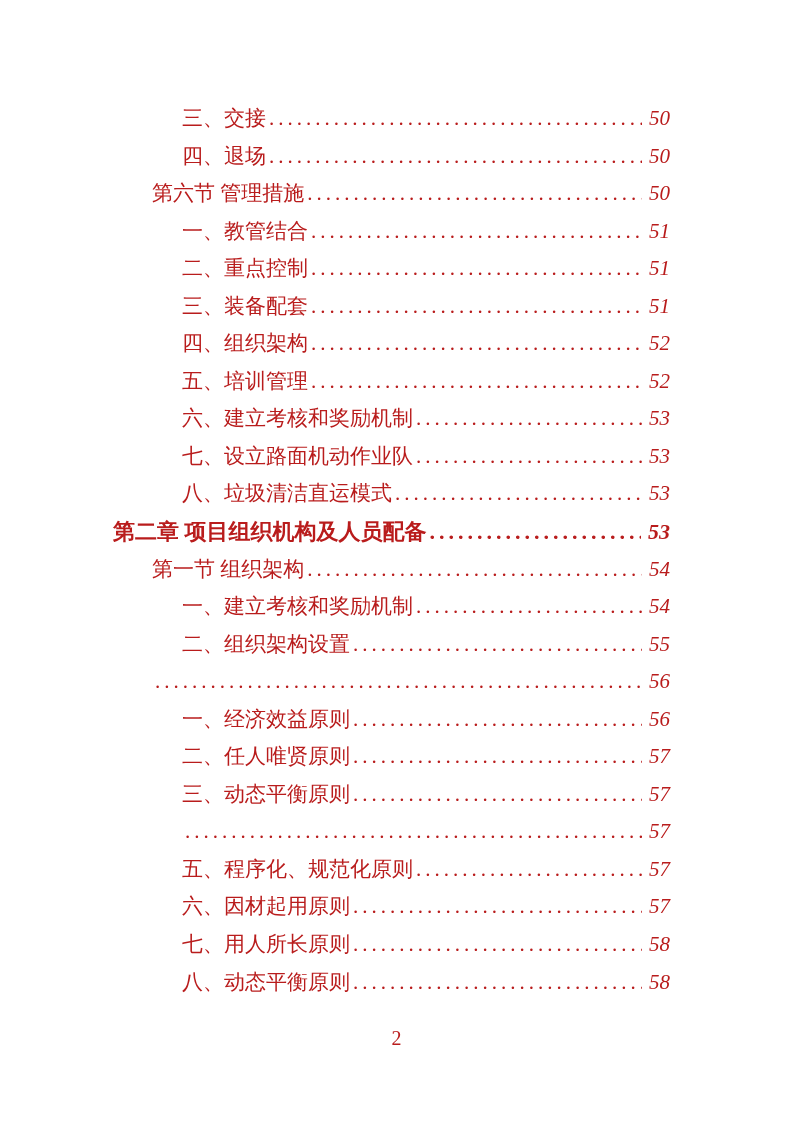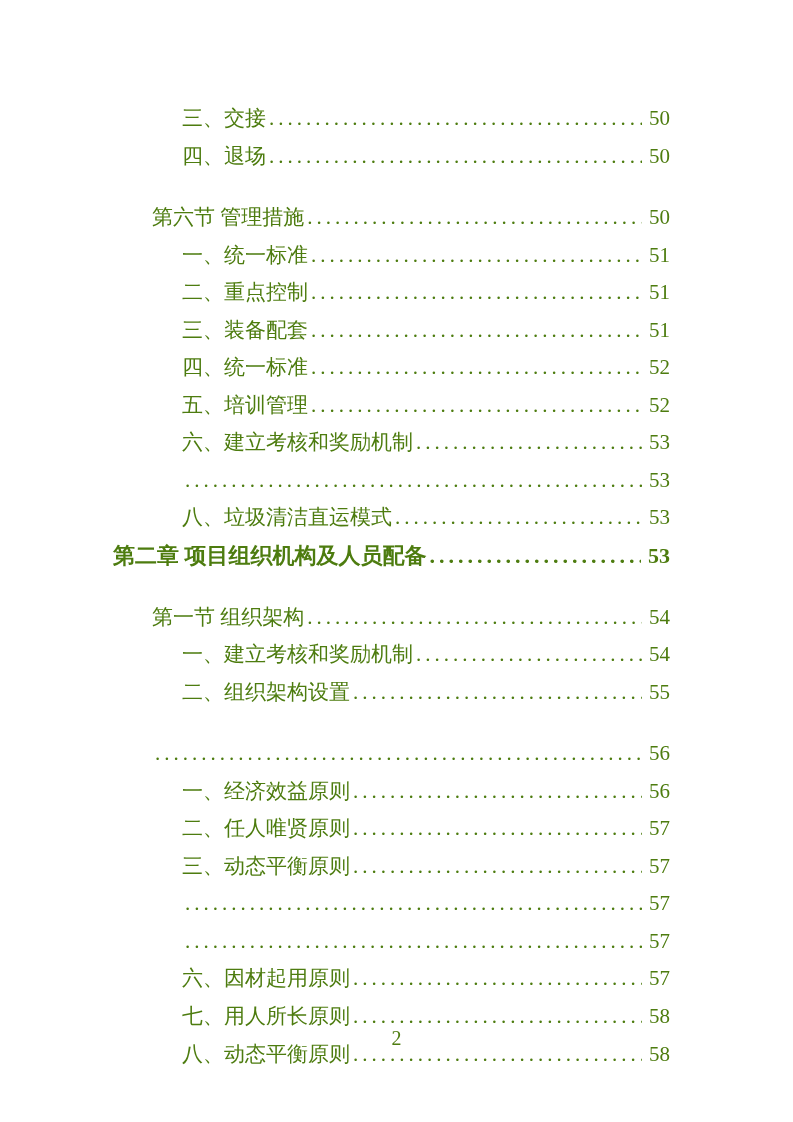--- a/index.html
+++ b/index.html
@@ -4,42 +4,42 @@
 <style>
   * { margin: 0; padding: 0; box-sizing: border-box; }
 
   html, body { background: #ffffff; }
 
   .page {
     position: relative;
     width: 793px;
     height: 1122px;
     background: #ffffff;
-    color: #4d7c0f;
+    color: #b91c1c;
     font-family: "Liberation Serif", "DejaVu Serif", serif;
     overflow: hidden;
   }
 
   .toc {
     position: absolute;
     top: 100px;
     left: 113px;
     width: 557px;
   }
 
   .toc-row {
     display: flex;
     align-items: baseline;
     height: 37.55px;
     line-height: 37.55px;
     font-size: 21px;
     cursor: pointer;
   }
 
-  .toc-row.section { padding-left: 39px; margin-top: 24px; }
+  .toc-row.section { padding-left: 39px; }
   .toc-row.item    { padding-left: 69px; }
 
   .toc-row.chapter {
     font-weight: 700;
     font-size: 22px;
   }
 
   .toc-title {
     white-space: nowrap;
     flex: 0 0 auto;
@@ -53,20 +53,21 @@
     margin: 0 7px 0 3px;
     letter-spacing: 4px;
   }
   .toc-dots::after {
     content: "........................................................................................................................";
   }
 
   .toc-page {
     flex: 0 0 auto;
     white-space: nowrap;
+    font-style: italic;
   }
 
   .page-footer {
     position: absolute;
     top: 1023px;
     left: 0;
     width: 100%;
     text-align: center;
     font-size: 20px;
     line-height: 30px;
@@ -87,50 +88,51 @@
       <span class="toc-title">四、退场</span>
       <span class="toc-dots"></span>
       <span class="toc-page">50</span>
     </div>
       <div class="toc-row section">
       <span class="toc-title">第六节 管理措施</span>
       <span class="toc-dots"></span>
       <span class="toc-page">50</span>
     </div>
       <div class="toc-row item">
-      <span class="toc-title">一、统一标准</span>
+      <span class="toc-title">一、教管结合</span>
       <span class="toc-dots"></span>
       <span class="toc-page">51</span>
     </div>
       <div class="toc-row item">
       <span class="toc-title">二、重点控制</span>
       <span class="toc-dots"></span>
       <span class="toc-page">51</span>
     </div>
       <div class="toc-row item">
       <span class="toc-title">三、装备配套</span>
       <span class="toc-dots"></span>
       <span class="toc-page">51</span>
     </div>
       <div class="toc-row item">
-      <span class="toc-title">四、统一标准</span>
+      <span class="toc-title">四、组织架构</span>
       <span class="toc-dots"></span>
       <span class="toc-page">52</span>
     </div>
       <div class="toc-row item">
       <span class="toc-title">五、培训管理</span>
       <span class="toc-dots"></span>
       <span class="toc-page">52</span>
     </div>
       <div class="toc-row item">
       <span class="toc-title">六、建立考核和奖励机制</span>
       <span class="toc-dots"></span>
       <span class="toc-page">53</span>
     </div>
       <div class="toc-row item">
+      <span class="toc-title">七、设立路面机动作业队</span>
       <span class="toc-dots"></span>
       <span class="toc-page">53</span>
     </div>
       <div class="toc-row item">
       <span class="toc-title">八、垃圾清洁直运模式</span>
       <span class="toc-dots"></span>
       <span class="toc-page">53</span>
     </div>
       <div class="toc-row chapter">
       <span class="toc-title">第二章 项目组织机构及人员配备</span>
@@ -169,20 +171,21 @@
       <div class="toc-row item">
       <span class="toc-title">三、动态平衡原则</span>
       <span class="toc-dots"></span>
       <span class="toc-page">57</span>
     </div>
       <div class="toc-row item">
       <span class="toc-dots"></span>
       <span class="toc-page">57</span>
     </div>
       <div class="toc-row item">
+      <span class="toc-title">五、程序化、规范化原则</span>
       <span class="toc-dots"></span>
       <span class="toc-page">57</span>
     </div>
       <div class="toc-row item">
       <span class="toc-title">六、因材起用原则</span>
       <span class="toc-dots"></span>
       <span class="toc-page">57</span>
     </div>
       <div class="toc-row item">
       <span class="toc-title">七、用人所长原则</span>

